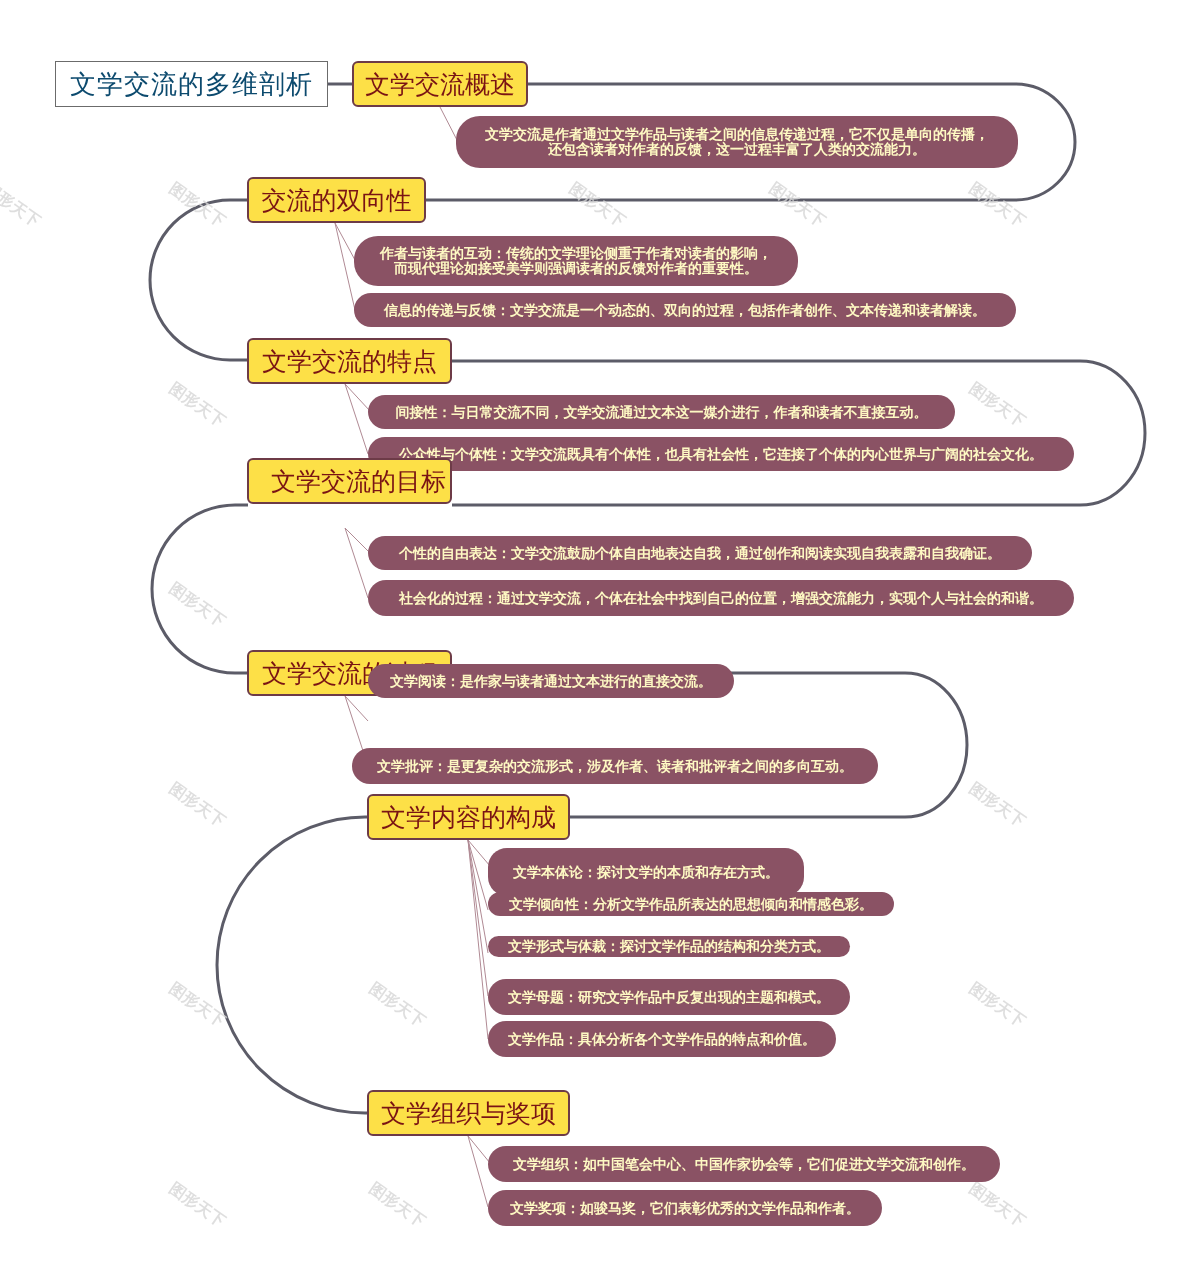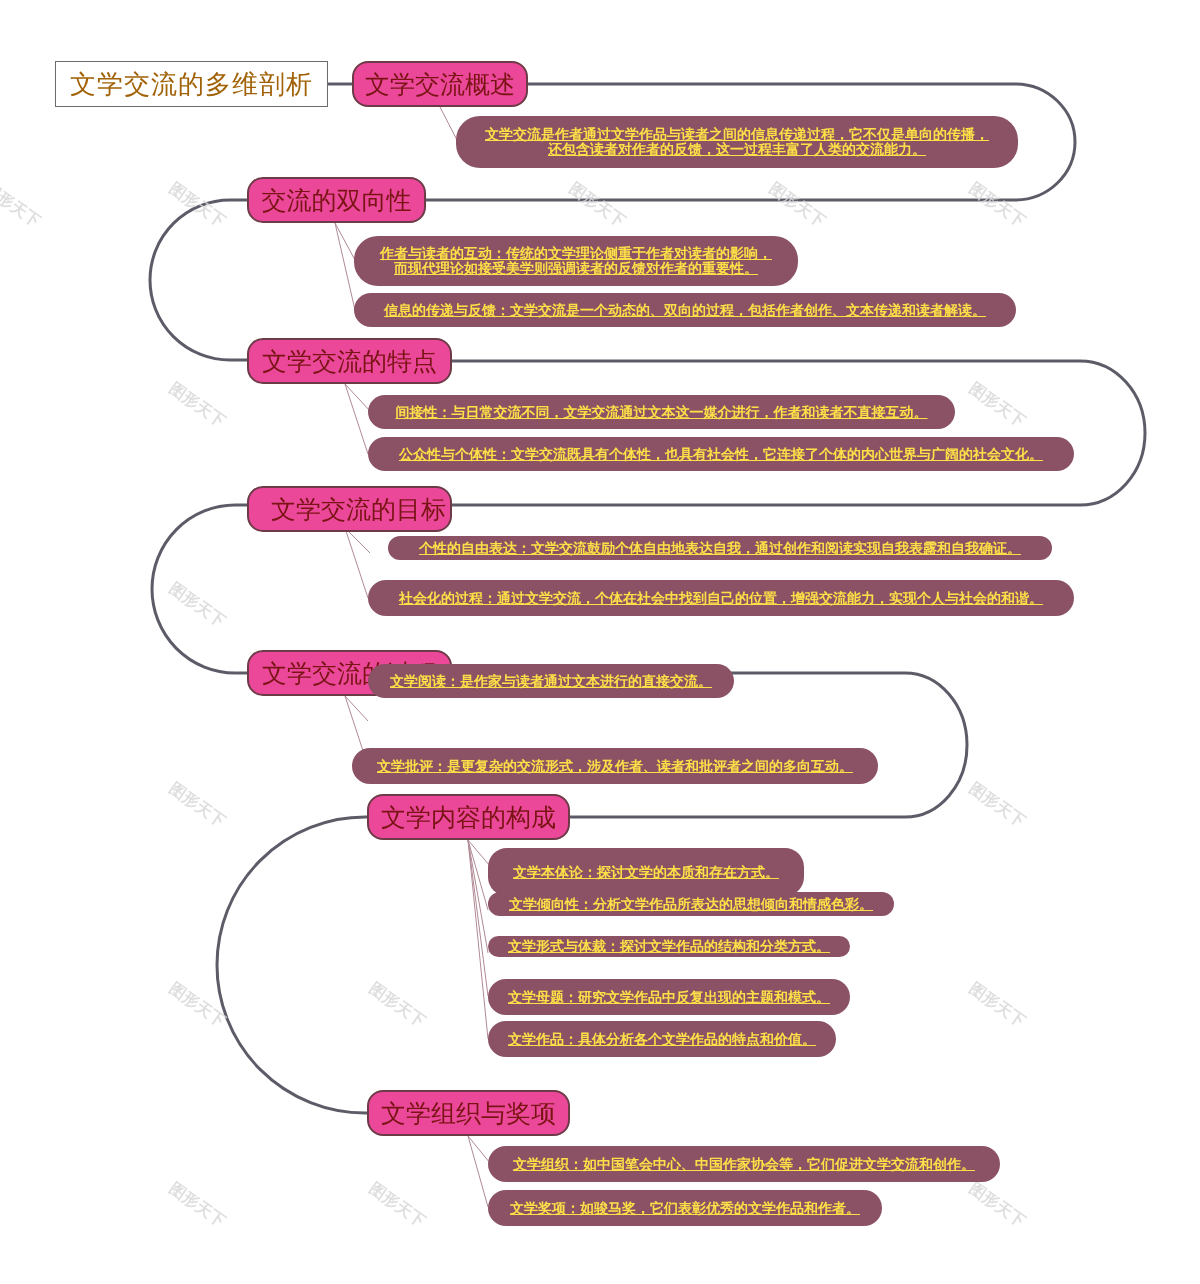--- a/index.html
+++ b/index.html
@@ -1,30 +1,30 @@
 <!DOCTYPE html>
 <html><head>
 <meta charset="utf-8">
 <style>
   html, body { margin:0; padding:0; background:#ffffff; }
   body { width:1200px; height:1284px; position:relative; overflow:hidden;
          font-family: "DejaVu Serif", "Liberation Serif", serif; }
   svg.links { position:absolute; left:0; top:0; width:1200px; height:1284px; pointer-events:none; }
   .root { position:absolute; left:55px; top:61px; width:273px; height:46px; box-sizing:border-box;
-          border:1.5px solid #6b6b6b; background:#fff; color:#a16207; font-size:26px;
+          border:1.5px solid #6b6b6b; background:#fff; color:#0c4a6e; font-size:26px;
           display:flex; align-items:center; justify-content:center; letter-spacing:1px;
           font-family:"DejaVu Sans","Liberation Sans",sans-serif; }
   .topic { position:absolute; box-sizing:border-box; height:46px; border:2px solid #6d3b47;
-           border-radius:16px; background:#ec4899; color:#7a1414; font-size:25px;
+           border-radius:6px; background:#fde047; color:#7a1414; font-size:25px;
            display:flex; align-items:center; justify-content:center; padding:0 12px; white-space:nowrap; }
-  .leaf { position:absolute; box-sizing:border-box; background:#8a5264; color:#fde047;
+  .leaf { position:absolute; box-sizing:border-box; background:#8a5264; color:#fef9c3;
           border-radius:19px; font-size:14px; font-weight:bold; line-height:15px;
           display:flex; align-items:center; justify-content:center; text-align:center;
           padding:0 14px; white-space:nowrap;
-          font-family:"DejaVu Sans","Liberation Sans",sans-serif;text-decoration:underline; }
+          font-family:"DejaVu Sans","Liberation Sans",sans-serif; }
   .leaf.two { border-radius:24px; }
   .wm { position:absolute; color:#d7d7d7; font-size:16px; font-weight:bold; transform:rotate(35deg);
         font-family:"DejaVu Sans","Liberation Sans",sans-serif; opacity:0.8; }
 </style>
 </head>
 <body>
 
 <svg class="links" viewBox="0 0 1200 1284">
   <g fill="none" stroke="#5c5c68" stroke-width="3">
 
@@ -78,22 +78,22 @@
 
 <div class="topic" style="left:247px;top:177px;width:179px;">交流的双向性</div>
 <div class="leaf two" style="left:354px;top:236px;width:444px;height:50px;white-space:pre-line;">作者与读者的互动：传统的文学理论侧重于作者对读者的影响，
 而现代理论如接受美学则强调读者的反馈对作者的重要性。</div>
 <div class="leaf" style="left:354px;top:293px;width:662px;height:34px;">信息的传递与反馈：文学交流是一个动态的、双向的过程，包括作者创作、文本传递和读者解读。</div>
 
 <div class="topic" style="left:247px;top:338px;width:205px;">文学交流的特点</div>
 <div class="leaf" style="left:368px;top:395px;width:587px;height:34px;">间接性：与日常交流不同，文学交流通过文本这一媒介进行，作者和读者不直接互动。</div>
 <div class="leaf" style="left:368px;top:437px;width:706px;height:34px;">公众性与个体性：文学交流既具有个体性，也具有社会性，它连接了个体的内心世界与广阔的社会文化。</div>
 
-<div class="topic" style="left:247px;top:486px;width:205px;padding-left:30px;">文学交流的目标</div>
-<div class="leaf" style="left:388px;top:536px;width:664px;height:24px;">个性的自由表达：文学交流鼓励个体自由地表达自我，通过创作和阅读实现自我表露和自我确证。</div>
+<div class="topic" style="left:247px;top:458px;width:205px;padding-left:30px;">文学交流的目标</div>
+<div class="leaf" style="left:368px;top:536px;width:664px;height:34px;">个性的自由表达：文学交流鼓励个体自由地表达自我，通过创作和阅读实现自我表露和自我确证。</div>
 <div class="leaf" style="left:368px;top:580px;width:706px;height:36px;">社会化的过程：通过文学交流，个体在社会中找到自己的位置，增强交流能力，实现个人与社会的和谐。</div>
 
 <div class="topic" style="left:247px;top:650px;width:205px;">文学交流的过程</div>
 <div class="leaf" style="left:368px;top:664px;width:366px;height:34px;">文学阅读：是作家与读者通过文本进行的直接交流。</div>
 <div class="leaf" style="left:352px;top:748px;width:526px;height:36px;">文学批评：是更复杂的交流形式，涉及作者、读者和批评者之间的多向互动。</div>
 
 <div class="topic" style="left:367px;top:794px;width:203px;">文学内容的构成</div>
 <div class="leaf" style="left:488px;top:848px;width:316px;height:48px;">文学本体论：探讨文学的本质和存在方式。</div>
 <div class="leaf" style="left:488px;top:892px;width:406px;height:24px;">文学倾向性：分析文学作品所表达的思想倾向和情感色彩。</div>
 <div class="leaf" style="left:488px;top:935px;width:362px;height:36px;margin-top:44px;">文学母题：研究文学作品中反复出现的主题和模式。</div>

